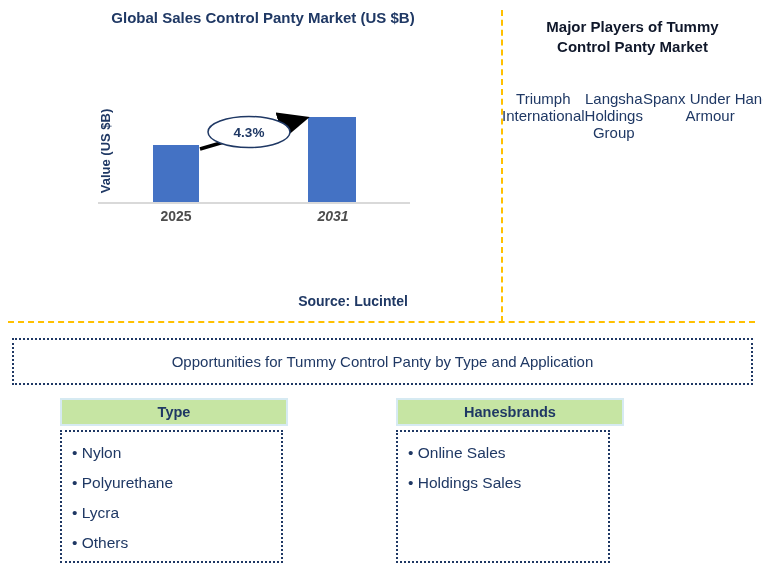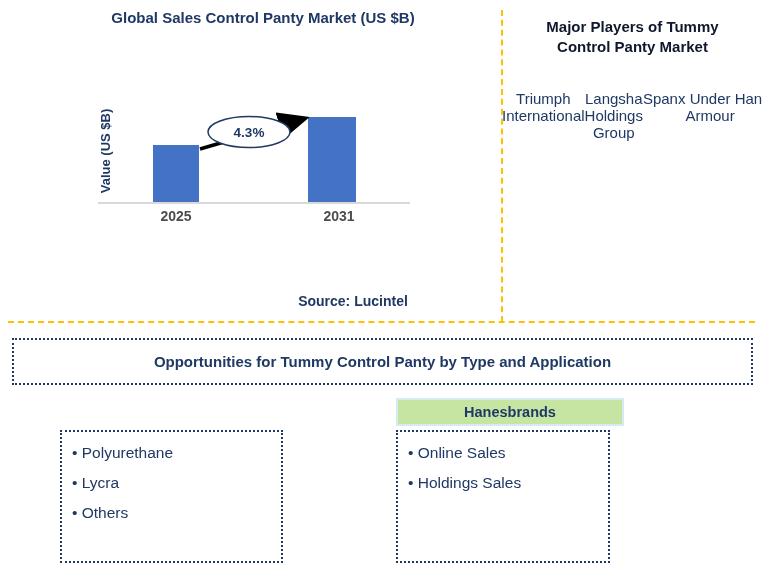--- a/index.html
+++ b/index.html
@@ -12,41 +12,41 @@
   .y-label{position:absolute;left:105px;top:151px;transform:translate(-50%,-50%) rotate(-90deg);
     white-space:nowrap;font-size:13px;font-weight:bold;color:#1F3864;}
   .plot{position:absolute;left:98px;top:100px;width:310px;height:102px;}
   .baseline{position:absolute;left:98px;top:202px;width:312px;height:2px;background:#D9D9D9;}
   .bar{position:absolute;bottom:0;background:#4472C4;}
   .bar.b1{left:55px;width:46px;}
   .bar.b2{left:210px;width:48px;}
   .x-tick{position:absolute;top:208px;width:80px;text-align:center;
     font-size:14px;font-weight:bold;color:#4D4D4D;}
   .x-tick.t1{left:136px;}
-  .x-tick.t2{left:299px;}
+  .x-tick.t2{left:293px;font-style:italic;}
   .growth-svg{position:absolute;left:0;top:0;width:500px;height:330px;}
   .growth-text{font-size:13.5px;font-weight:bold;fill:#1F3864;}
   .source-label{position:absolute;left:253px;top:293px;width:200px;text-align:center;
     font-size:14px;font-weight:bold;color:#1F3864;}
 
   
   .v-sep{position:absolute;left:501px;top:10px;height:312px;width:0;border-left:2px dashed #FFC000;}
   .h-sep{position:absolute;left:8px;top:321px;width:747px;height:0;border-top:2px dashed #FFC000;}
 
   
   .rp-title{position:absolute;left:502px;top:17px;width:261px;text-align:center;
     font-size:15px;font-weight:bold;color:#0f172a;line-height:20px;}
   .players{position:absolute;left:502px;top:90px;width:261px;display:flex;
     row-gap:29px;}
   .player{text-align:center;font-size:15px;color:#1F3864;line-height:17px;}
 
   
   .opp-box{position:absolute;left:12px;top:338px;width:737px;height:43px;
     border:2px dotted #1F3864;display:flex;align-items:center;justify-content:center;}
-  .opp-title{font-size:15px;font-weight:bold;color:#1F3864;}
+  .opp-title{font-size:15px;font-weight:normal;color:#1F3864;}
   .col-header{position:absolute;top:398px;height:24px;background:#C6E5A3;
     border:2px solid #D6EAF2;display:flex;align-items:center;justify-content:center;
     font-size:14.5px;font-weight:bold;color:#1F3864;}
   .col-header.type{left:60px;width:224px;}
   .col-header.app{left:396px;width:224px;}
   .col-list{position:absolute;top:430px;height:133px;border:2px dotted #1F3864;
     padding:6px 0 0 10px;box-sizing:border-box;margin:0;list-style:none;}
   .col-list.type{left:60px;width:223px;}
   .col-list.app{left:396px;width:214px;}
   .col-list li{font-size:15.5px;color:#1F3864;height:30px;line-height:30px;white-space:nowrap;}
@@ -98,21 +98,23 @@
       <div class="player">Spanx</div>
       <div class="player">Under Armour</div>
       <div class="player">Hanesbrands</div>
     </div>
   </div>
 
   <div class="opp-box">
     <span class="opp-title">Opportunities for Tummy Control Panty by Type and Application</span>
   </div>
 
+  <div class="col-header type">Type</div>
   <ul class="col-list type">
+    <li>Nylon</li>
     <li>Polyurethane</li>
     <li>Lycra</li>
     <li>Others</li>
   </ul>
 
   <div class="col-header app">Hanesbrands</div>
   <ul class="col-list app">
     <li>Online Sales</li>
     <li>Holdings Sales</li>
   </ul>

